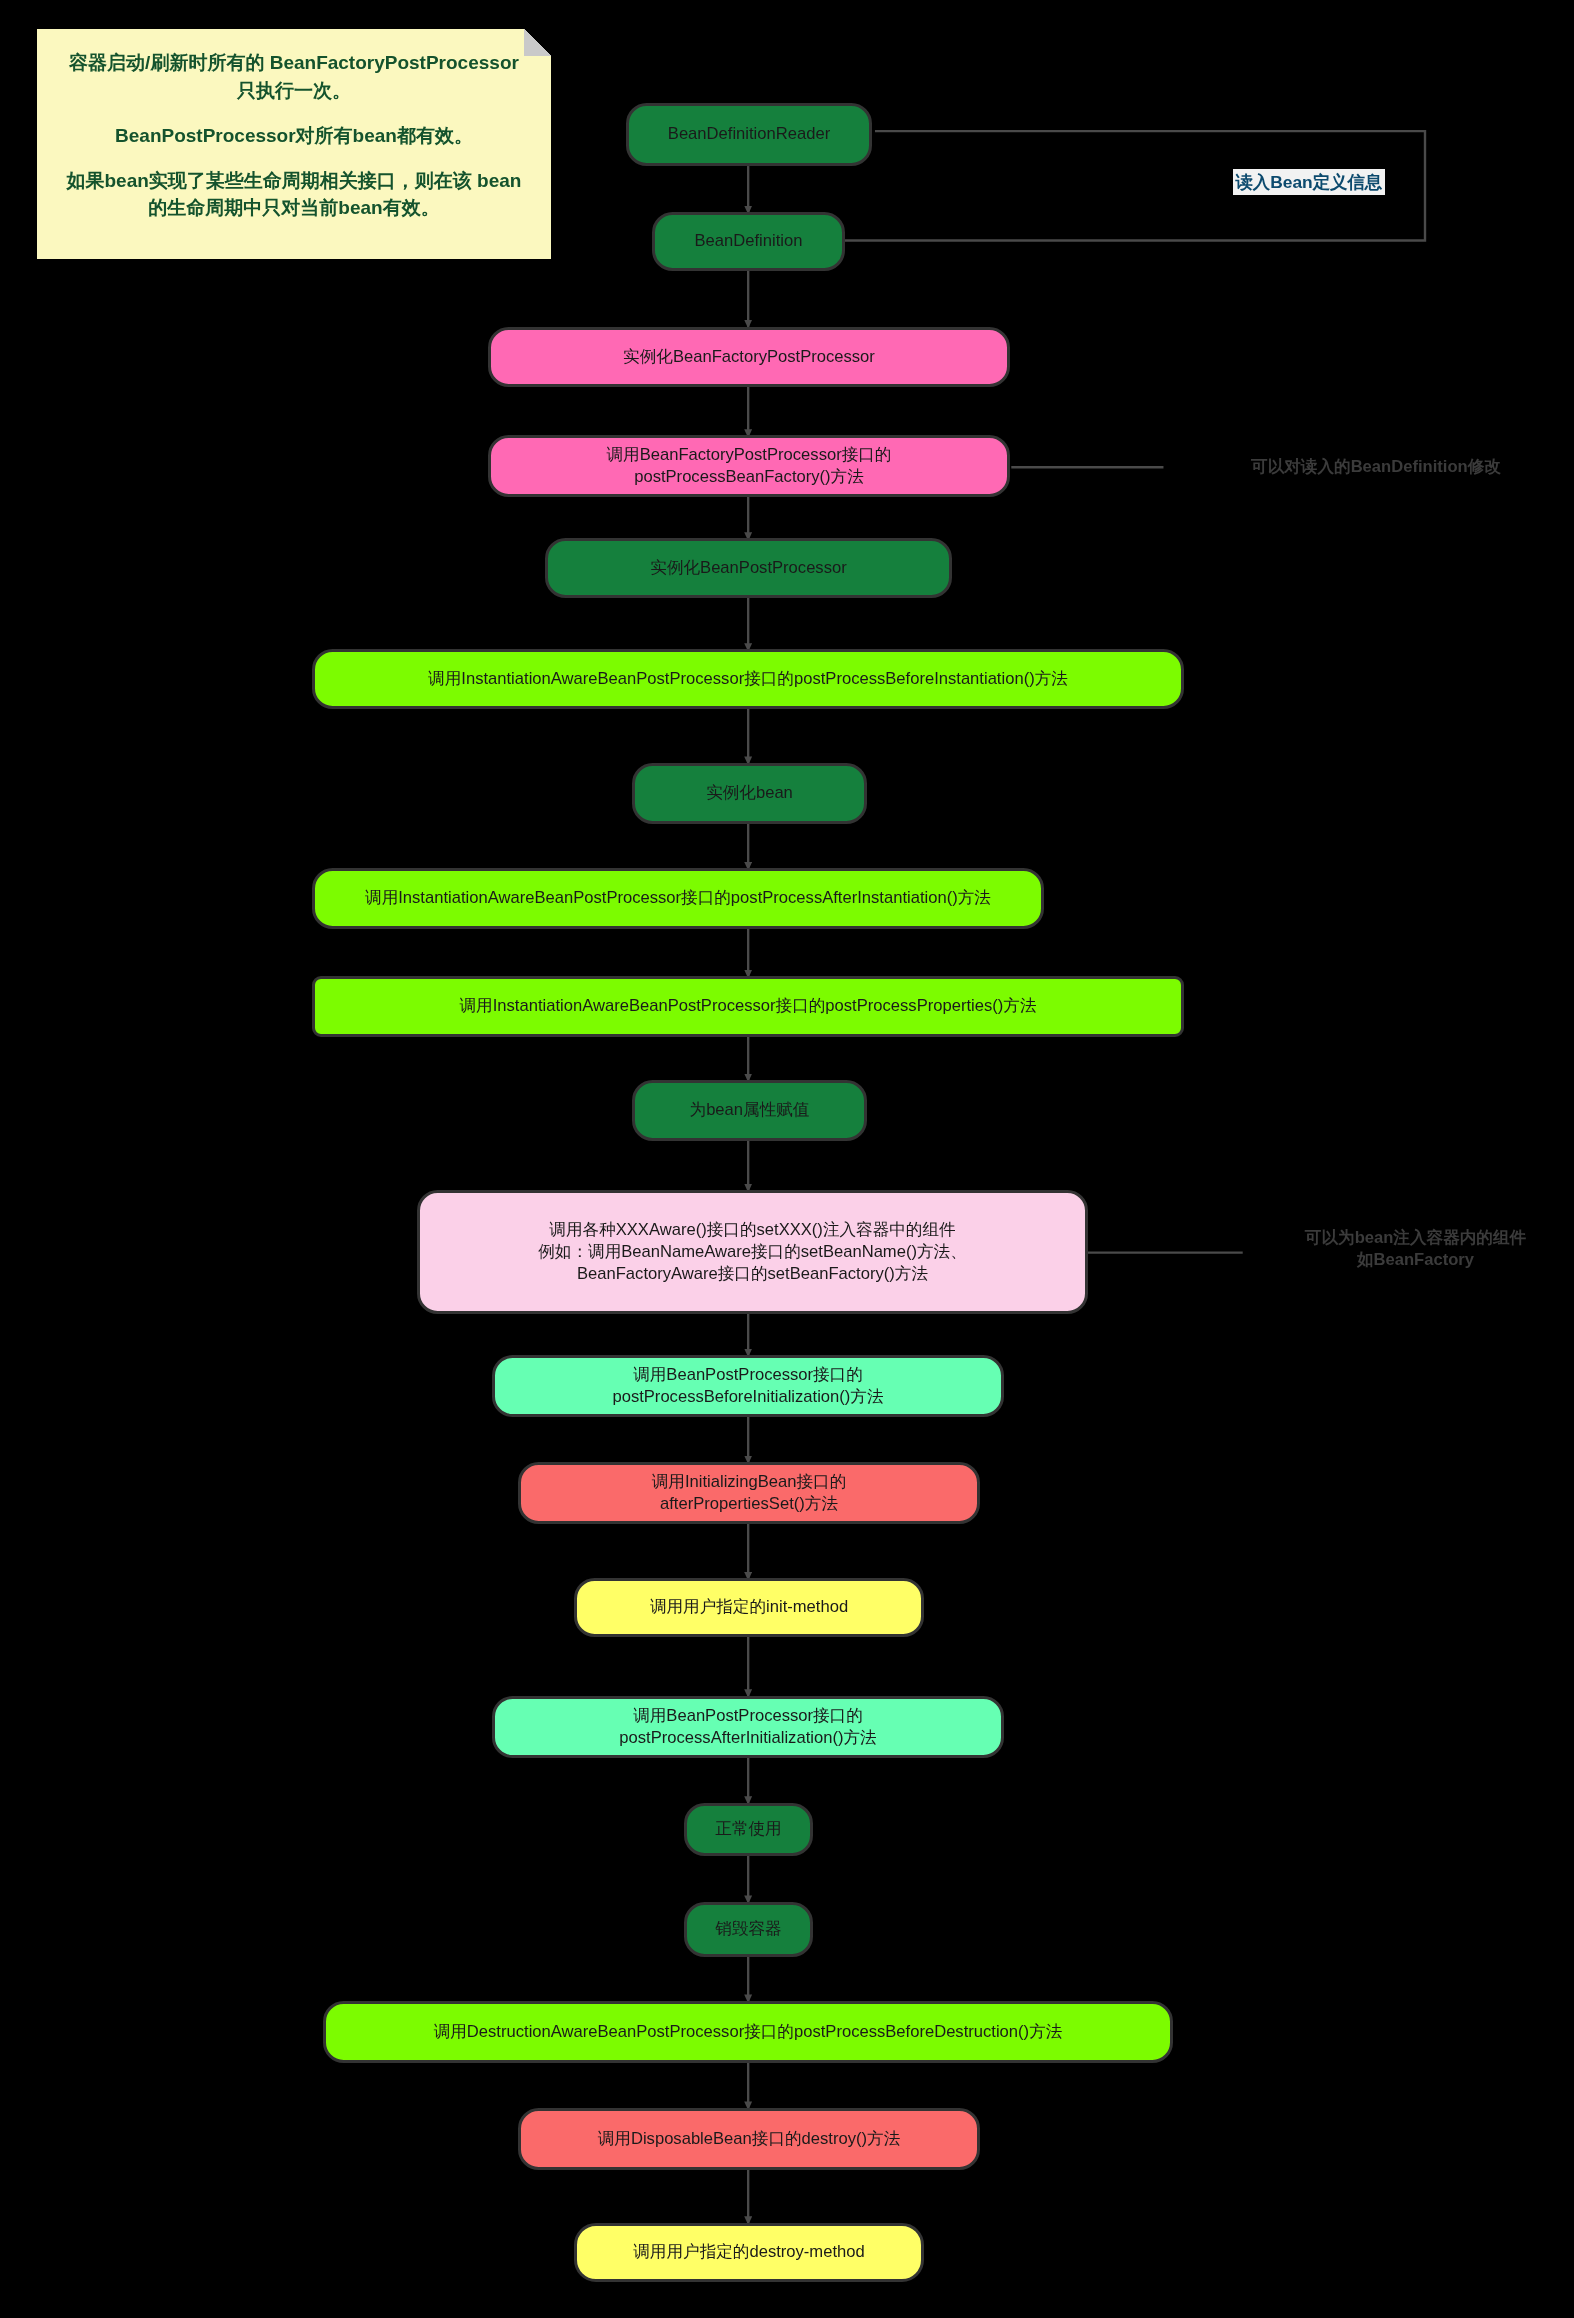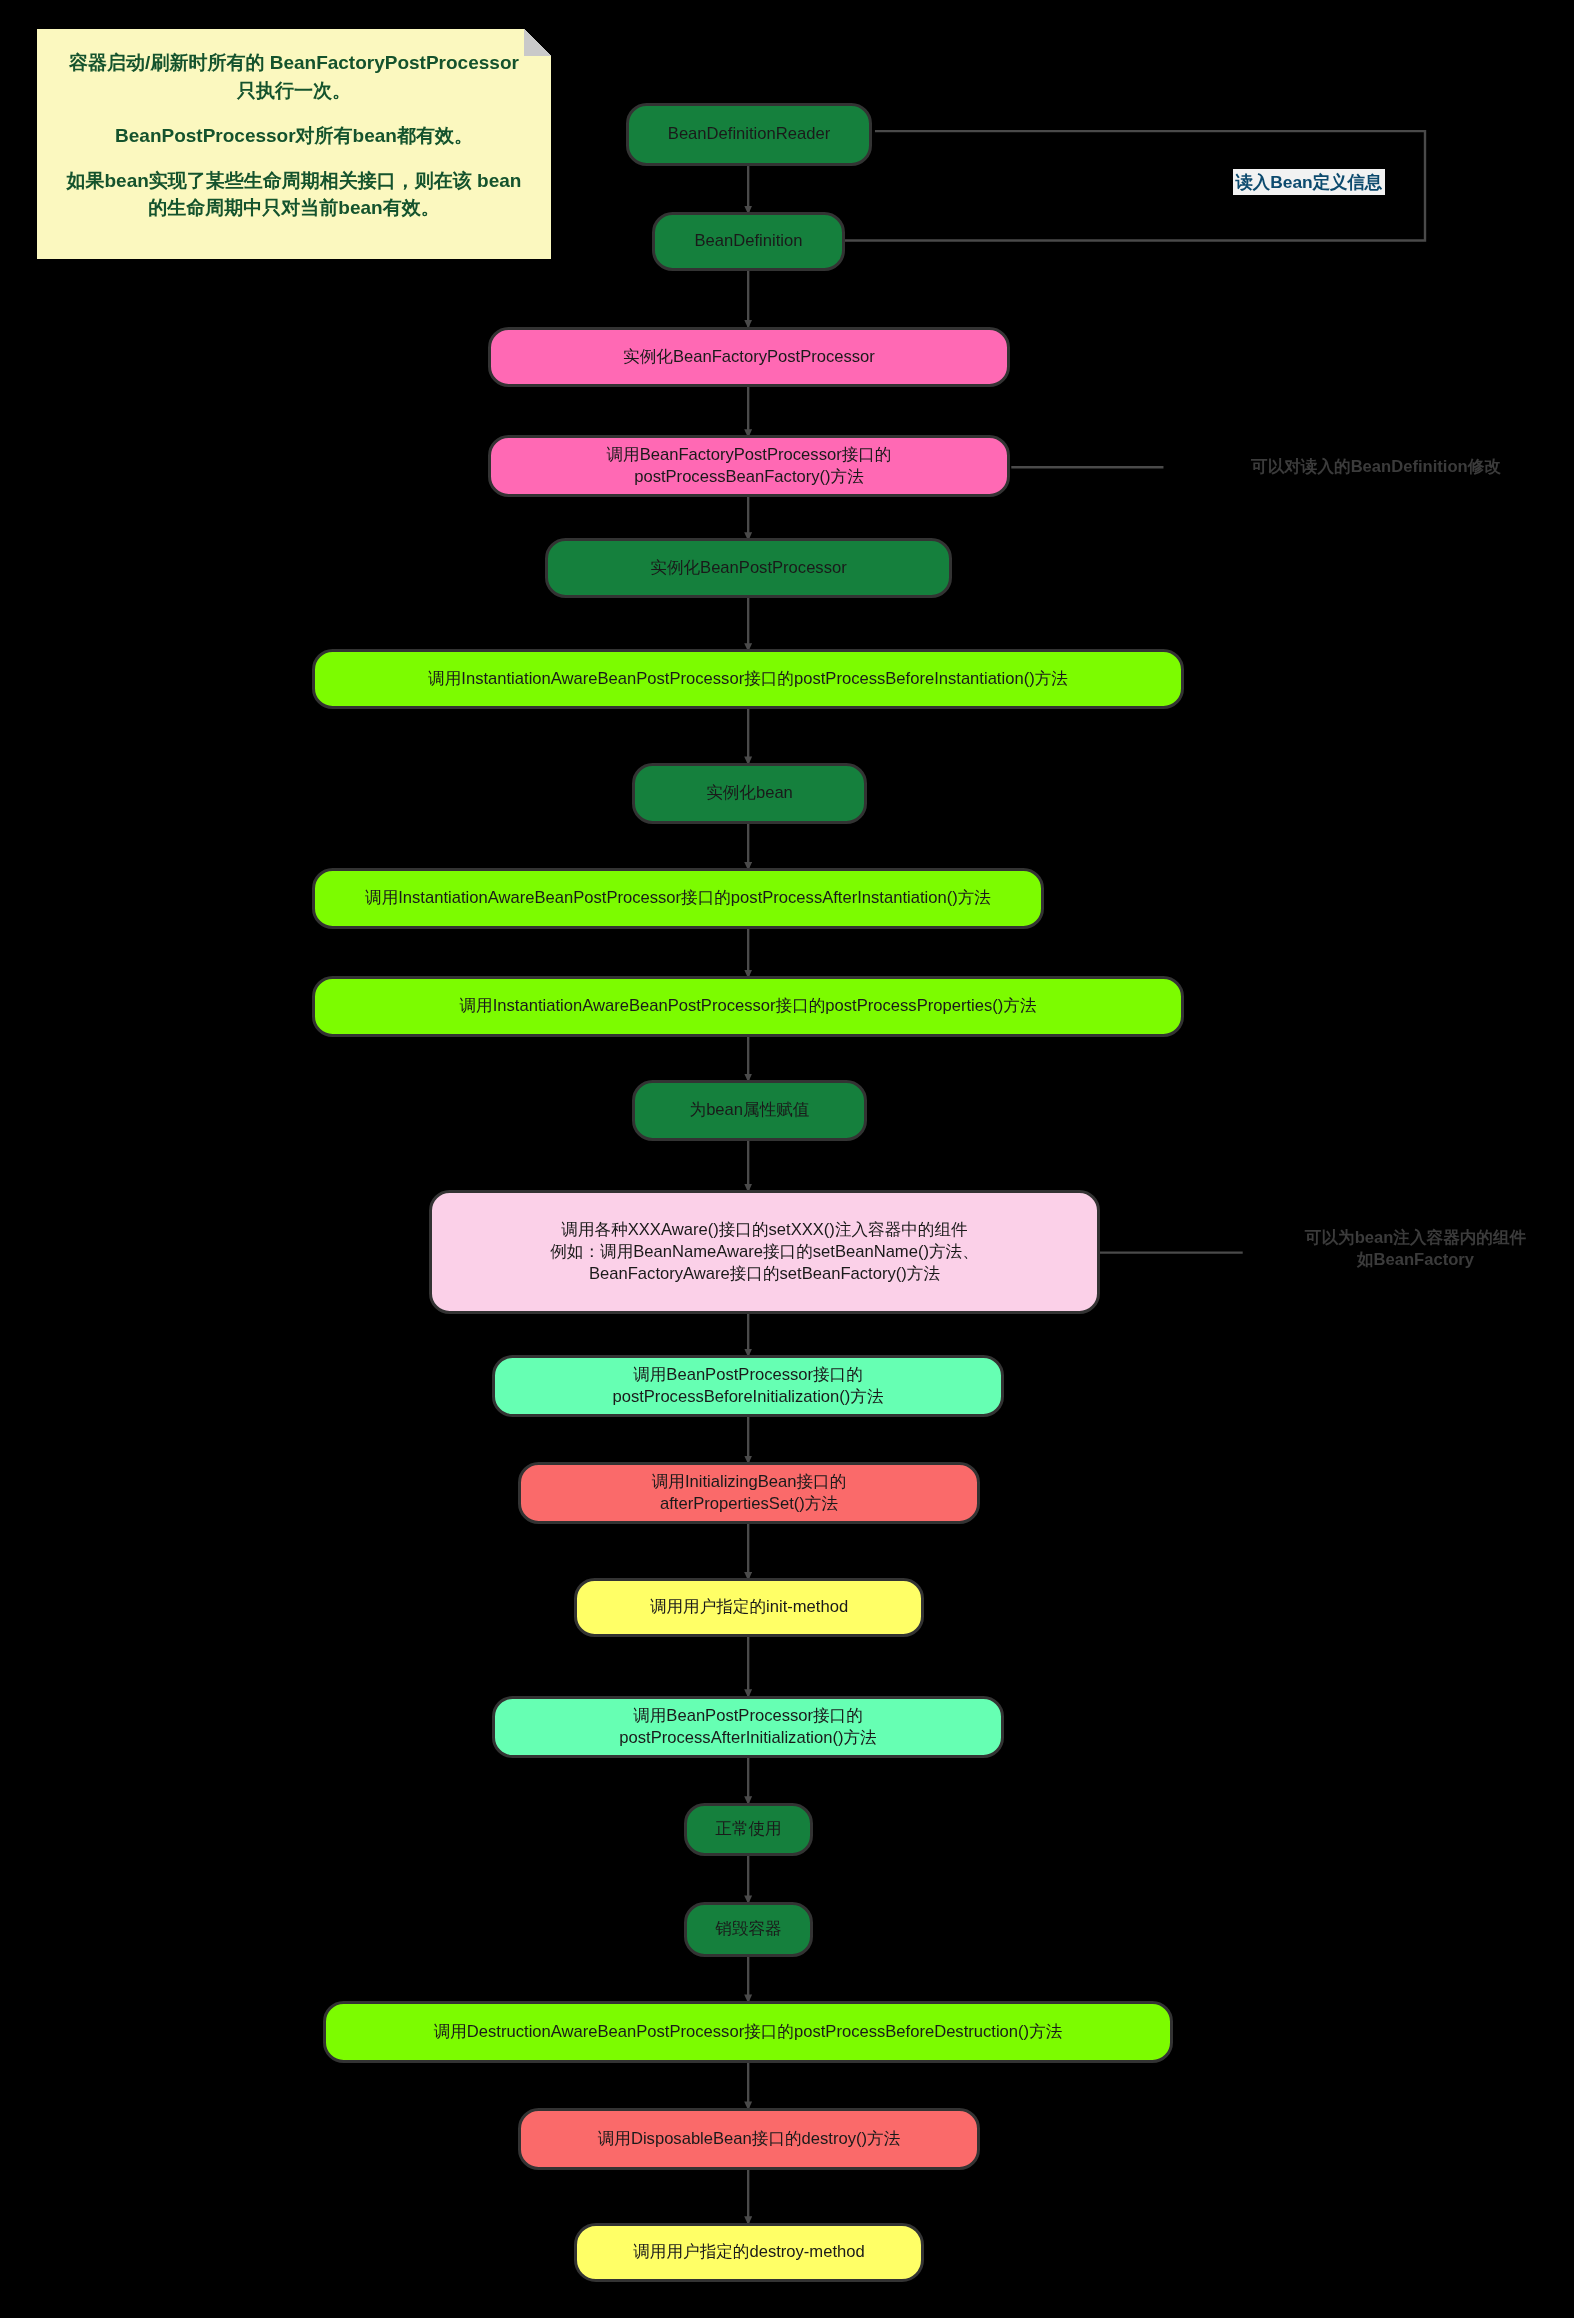--- a/index.html
+++ b/index.html
@@ -20,21 +20,21 @@
   .note p:last-child{margin-bottom:0;}
 
   
   .node{position:absolute;box-sizing:border-box;
         border:3.2px solid #333333;border-radius:20.6px;
         display:flex;align-items:center;justify-content:center;
         text-align:center;color:#1a1a1a;line-height:1.34;
         font-size:16.6px;white-space:pre-line;padding:3.2px 11px;}
   .node.white{background:#15803d;}
   .node.pink{background:#ff69b4;}
-  .node.lightpink{background:#fbd0e8;margin-left:12px;}
+  .node.lightpink{background:#fbd0e8;}
   .node.green{background:#7cfc00;}
   .node.mint{background:#66ffb3;}
   .node.red{background:#fa6a6a;}
   .node.yellow{background:#ffff66;}
 
   
   .sidelabel{position:absolute;color:#3b3b3b;font-weight:bold;
              font-size:16.6px;line-height:1.35;text-align:center;
              white-space:pre-line;}
   .edgelabel{position:absolute;background:#f2f2f2;color:#0c4a6e;
@@ -122,21 +122,21 @@
 postProcessBeanFactory()方法</div>
 
   <div class="node white" style="left:545px;top:538px;width:407px;height:60px;">实例化BeanPostProcessor</div>
 
   <div class="node green" style="left:312px;top:649px;width:872px;height:60px;">调用InstantiationAwareBeanPostProcessor接口的postProcessBeforeInstantiation()方法</div>
 
   <div class="node white" style="left:632px;top:763px;width:235px;height:61px;">实例化bean</div>
 
   <div class="node green" style="left:312px;top:868px;width:732px;height:61px;">调用InstantiationAwareBeanPostProcessor接口的postProcessAfterInstantiation()方法</div>
 
-  <div class="node green" style="left:312px;top:976px;width:872px;height:61px;">调用InstantiationAwareBeanPostProcessor接口的postProcessProperties()方法</div>
+  <div class="node green" style="left:312px;top:976px;width:872px;height:61px;border-radius:9px;">调用InstantiationAwareBeanPostProcessor接口的postProcessProperties()方法</div>
 
   <div class="node white" style="left:632px;top:1080px;width:235px;height:61px;">为bean属性赋值</div>
 
   <div class="node lightpink" style="left:417px;top:1190px;width:671px;height:124px;">调用各种XXXAware()接口的setXXX()注入容器中的组件
 例如：调用BeanNameAware接口的setBeanName()方法、
 BeanFactoryAware接口的setBeanFactory()方法</div>
 
   <div class="node mint" style="left:492px;top:1355px;width:512px;height:62px;">调用BeanPostProcessor接口的
 postProcessBeforeInitialization()方法</div>
 

